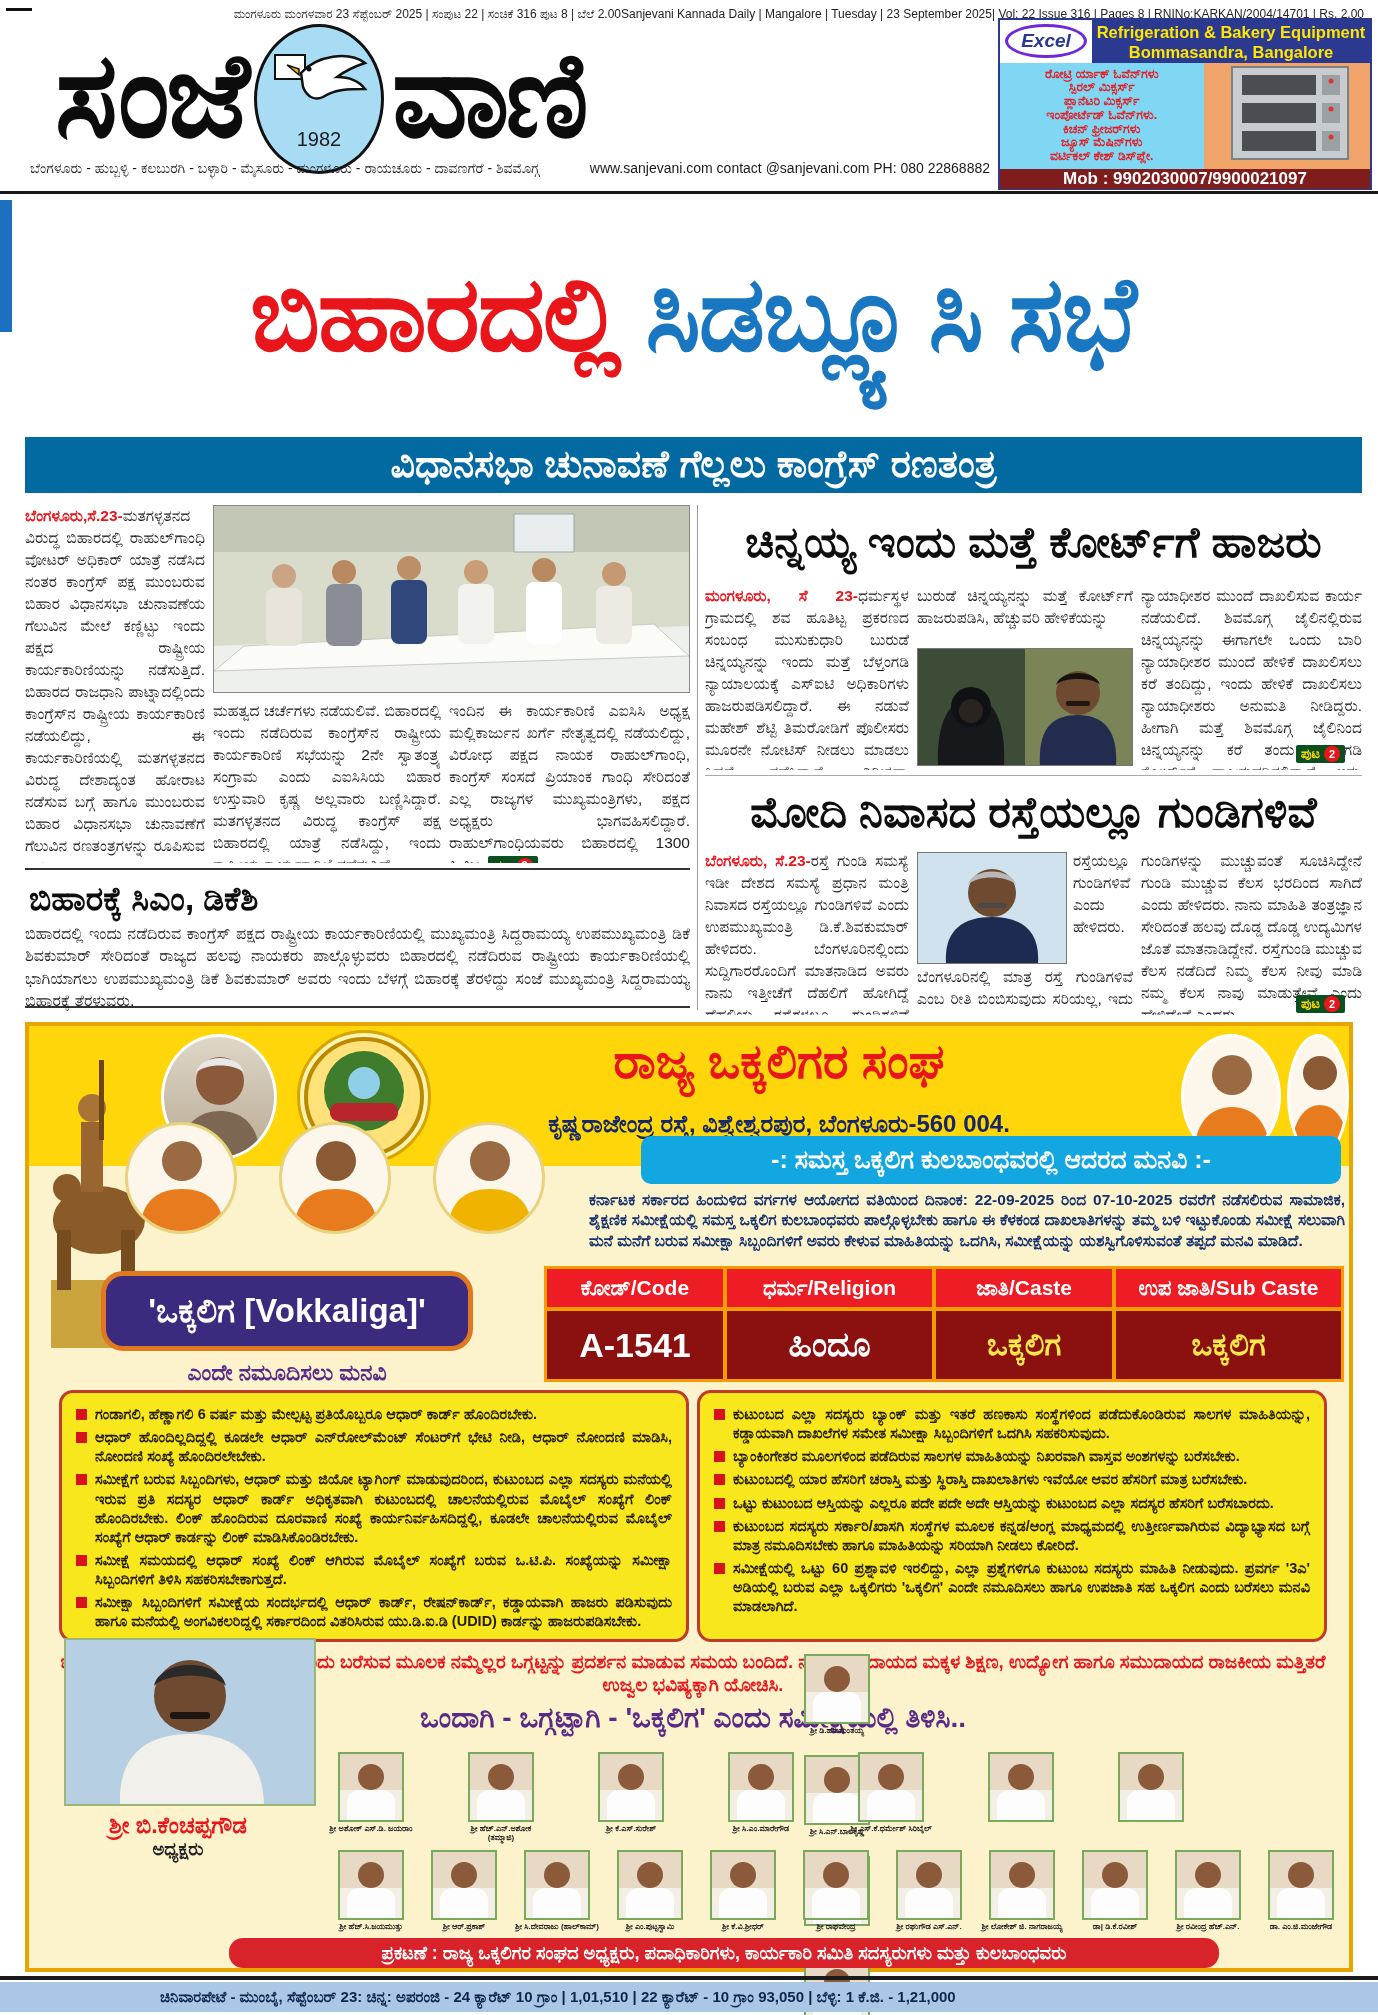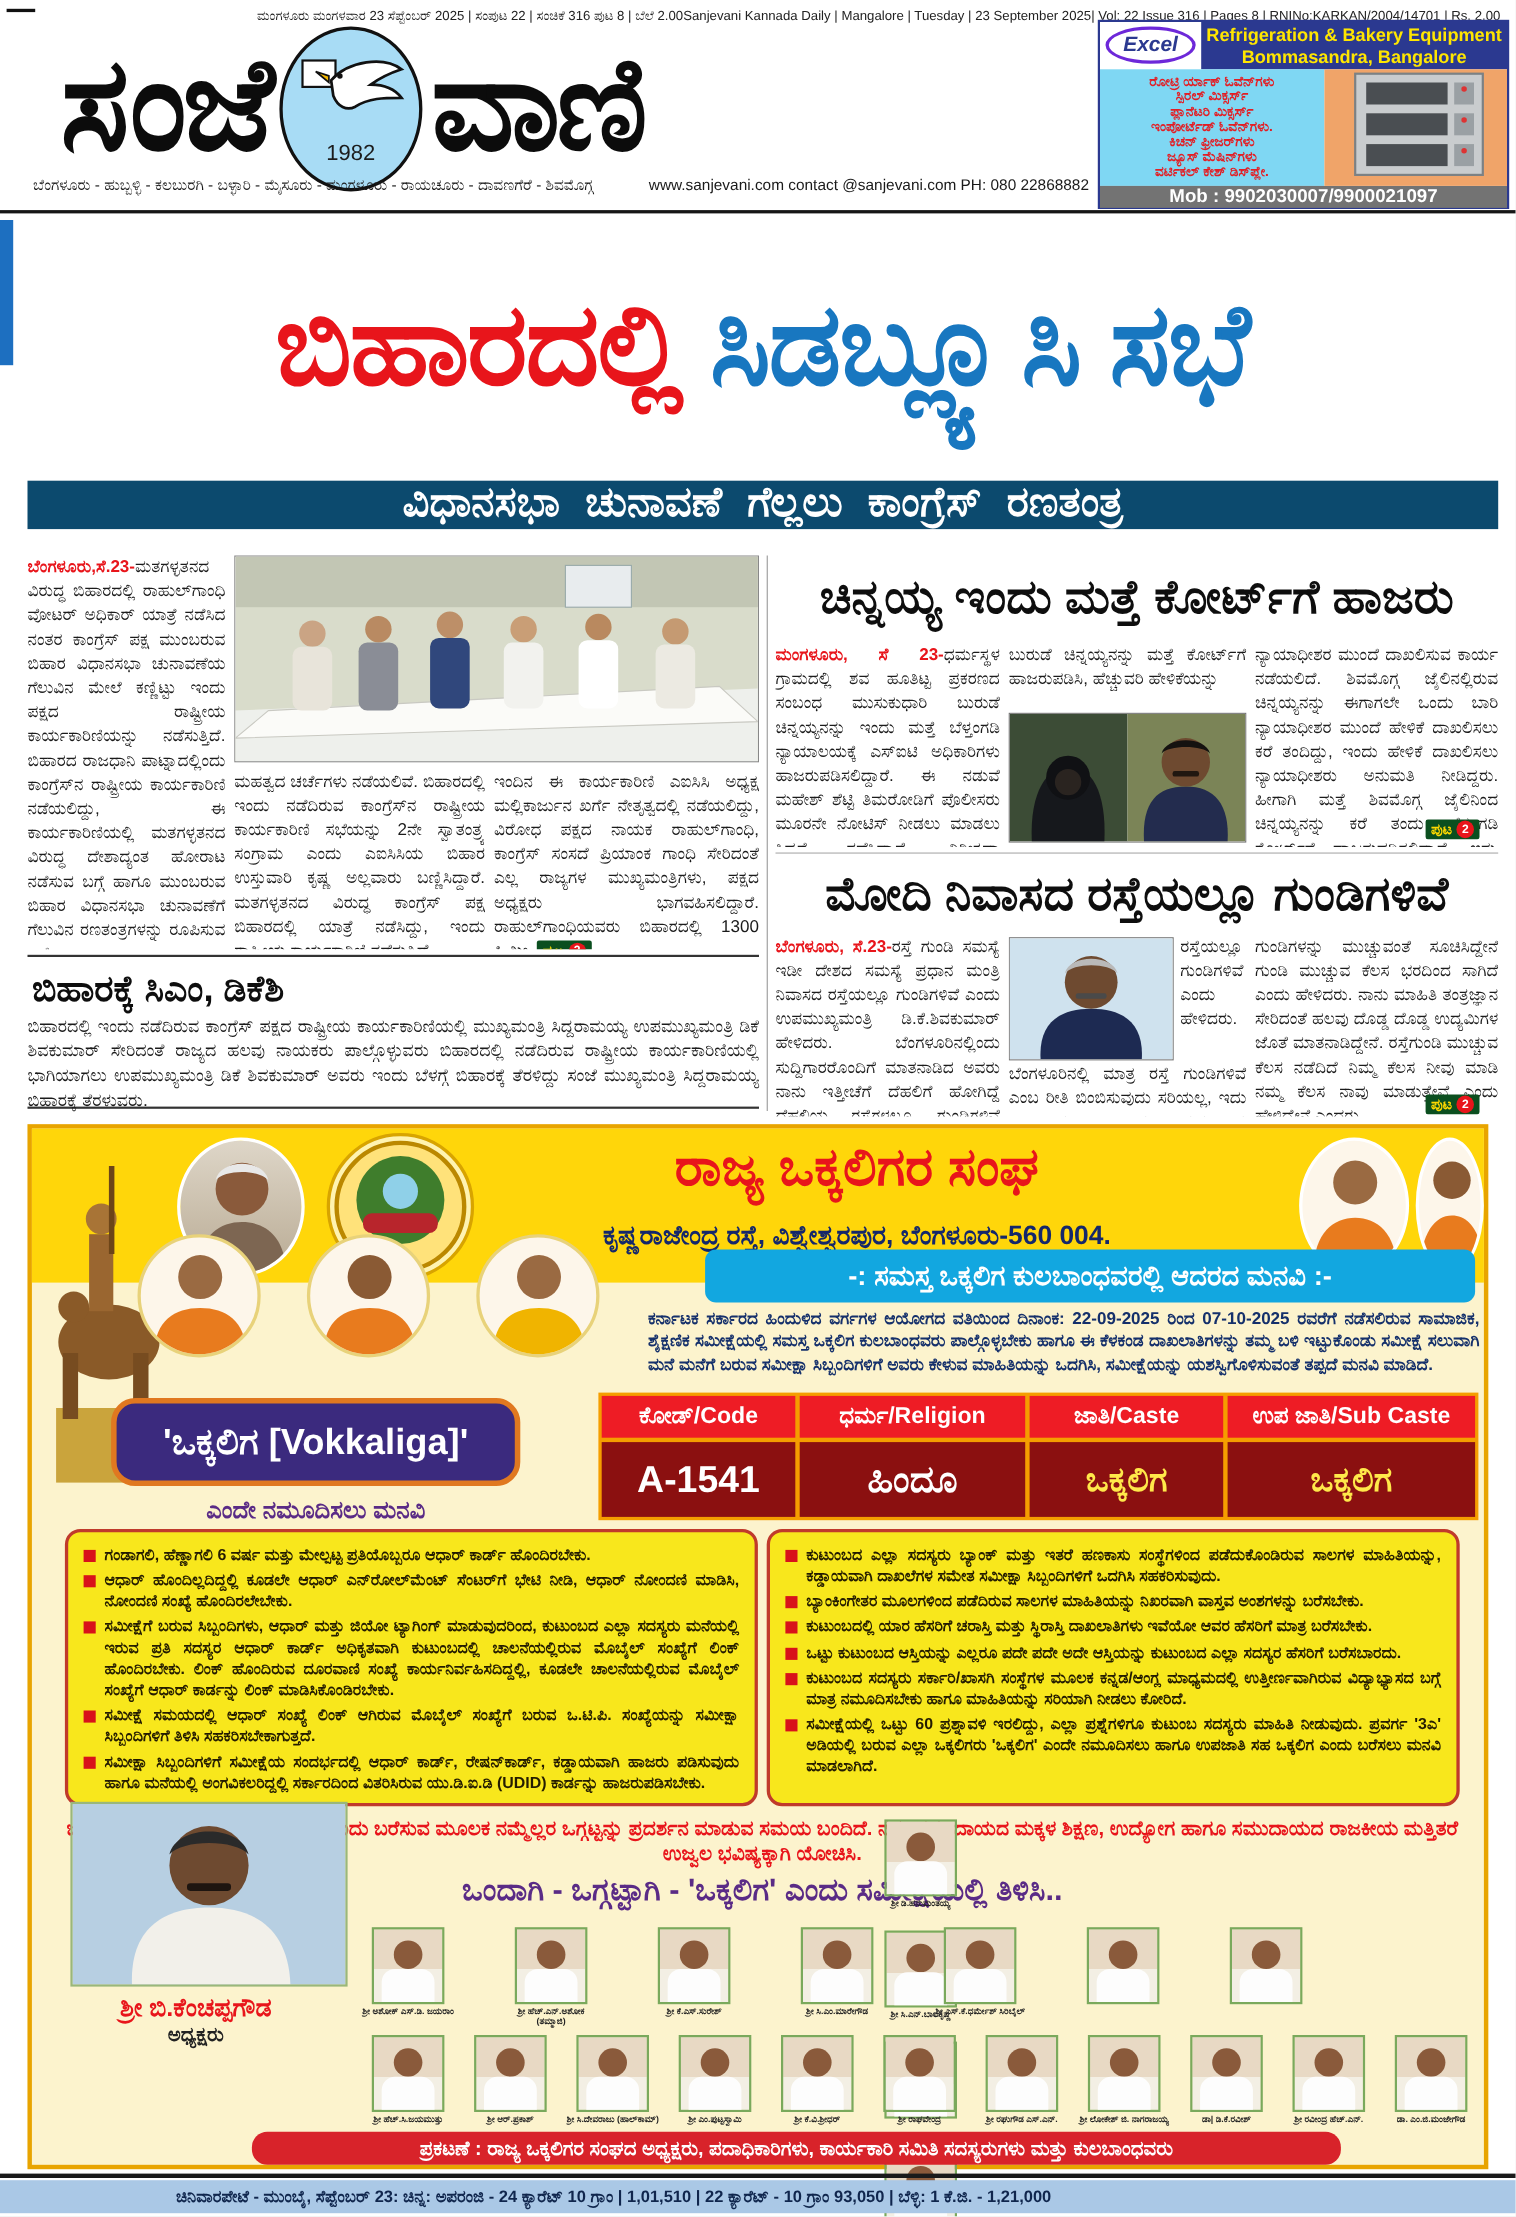--- a/index.html
+++ b/index.html
@@ -19,27 +19,27 @@
   
   .excel{top:18px;left:998px;width:374px;height:172px;border:2px solid #2b3990;background:#fff;display:flex;flex-direction:column;}
   .excel-head{height:44px;display:flex;}
   .excel-logo{width:92px;display:flex;align-items:center;justify-content:center;}
   .excel-oval{width:82px;height:34px;border:3px solid #6d28d9;border-radius:50%;display:flex;align-items:center;justify-content:center;font-size:19px;font-weight:bold;font-style:italic;color:#2b3990;}
   .excel-head-right{flex:1;background:#2b3990;color:#ffe600;font-weight:bold;font-size:16.5px;text-align:center;line-height:1.2;padding-top:3px;}
   .excel-body{flex:1;display:flex;}
   .excel-items{width:55%;background:#7fd7f3;padding:5px 4px;display:flex;flex-direction:column;justify-content:space-around;}
   .excel-item{color:#e31e24;font-weight:bold;font-size:12.5px;text-align:center;line-height:1.1;}
   .excel-photo{width:45%;background:#f0a469;position:relative;}
-  .excel-mob{height:26px;background:#737373;color:#ffffff;font-weight:bold;font-size:17px;display:flex;align-items:center;justify-content:center;}
+  .excel-mob{height:26px;background:#7f1d1d;color:#ffffff;font-weight:bold;font-size:17px;display:flex;align-items:center;justify-content:center;}
   
   .blue-edge{top:200px;left:0;width:12px;height:132px;background:#1d6fc0;}
   .mainhead{top:196px;left:20px;width:1345px;height:238px;display:flex;align-items:center;justify-content:center;white-space:nowrap;}
   .mainhead .r{color:#e8151b;font-size:104px;font-weight:900;letter-spacing:-2px;}
   .mainhead .b{color:#1877c0;font-size:104px;font-weight:900;letter-spacing:-2px;margin-left:26px;}
-  .strap{top:437px;left:25px;width:1337px;height:44px;background:#0c4a6e;color:#fff;display:flex;align-items:center;justify-content:center;font-size:38px;font-weight:bold;font-family:Liberation Mono, monospace;}
+  .strap{top:437px;left:25px;width:1337px;height:56px;background:#0369a1;color:#fff;display:flex;align-items:center;justify-content:center;font-size:38px;font-weight:bold;}
   
   .coltext{font-size:15.5px;line-height:1.42;color:#1b1b1b;text-align:justify;overflow:hidden;}
   .dateline{color:#e8151b;font-weight:bold;}
   .pbadge{display:inline-flex;align-items:center;gap:4px;background:#0b4f1f;color:#ffd900;font-weight:bold;font-size:13px;padding:1px 5px;border-radius:2px;}
   .pbadge .c2{width:16px;height:16px;border-radius:50%;background:#e8151b;color:#fff;display:flex;align-items:center;justify-content:center;font-size:11px;}
   .vdiv{top:505px;left:697px;width:1px;height:505px;background:#999;}
   .hl2{font-weight:900;color:#0e0e0e;}
   
   .lead-photo{top:505px;left:213px;width:477px;height:188px;border:1px solid #888;}
   .lead-col1{top:505px;left:25px;width:180px;height:358px;}

